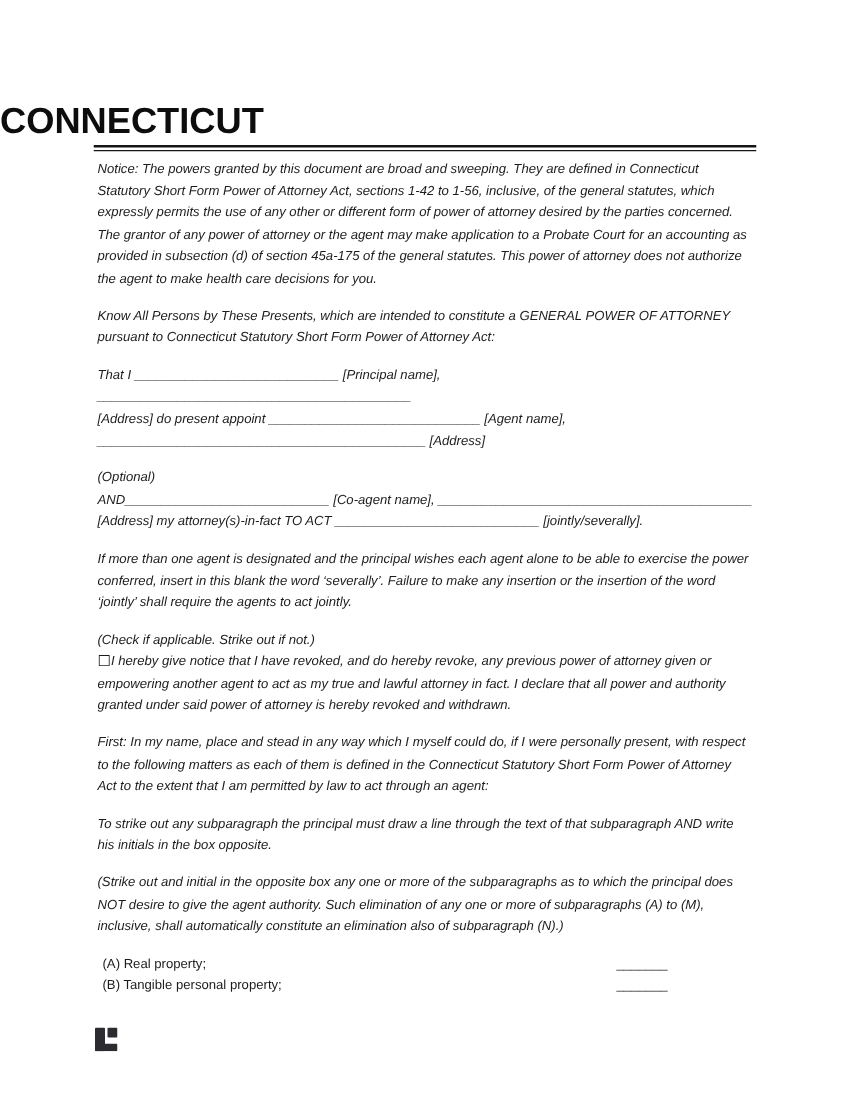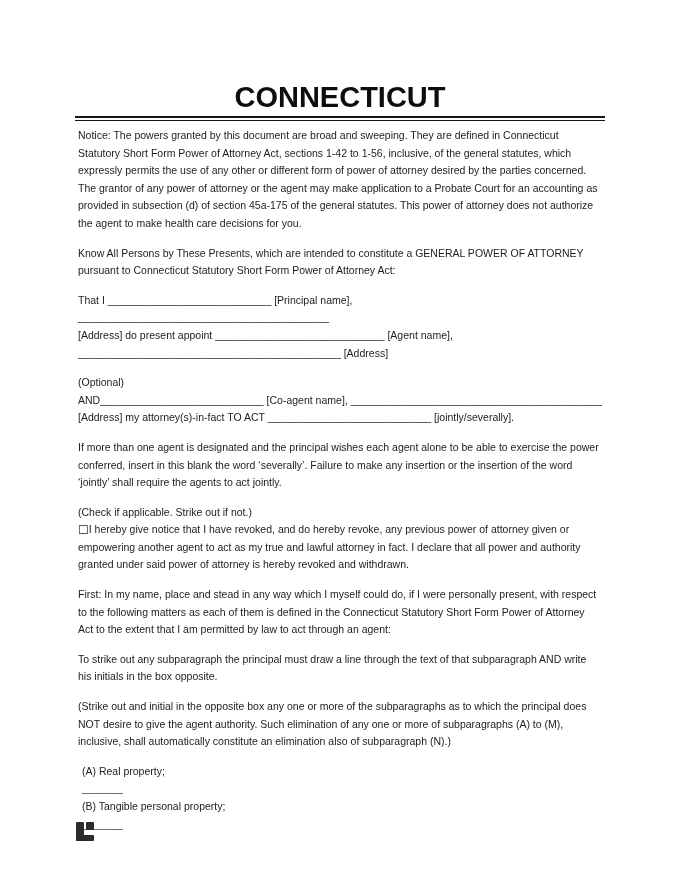--- a/index.html
+++ b/index.html
@@ -9,50 +9,49 @@
     background:#ffffff;
     font-family:"Liberation Sans",sans-serif;
     font-size:10.5px;
     line-height:17.6px;
     color:#1c1c1c;
     box-sizing:border-box;
     overflow:hidden;
   }
   .title{
     margin:80px 0 0 0;
-    text-align:center;
+    text-align:left;
     font-size:29px;
     line-height:34px;
     font-weight:700;
     color:#0d0d0d;
   }
   .title span{display:block;}
   .rule{
     margin:2px 75px 6px 75px;
     height:2px;
     border-top:2px solid #151515;
     border-bottom:1px solid #151515;
   }
   .content{padding:0 78px;}
-  .para{margin:0 0 12px 0;}
+  .para{margin:0 0 12px 0;font-style:italic;}
   .preline{white-space:pre-line;}
   .tight-bottom{margin-bottom:0;}
   .checkbox{
     font-family:"DejaVu Sans",sans-serif;
     font-size:12px;
     line-height:1;
     vertical-align:-1px;
   }
   .powers{margin-top:2px;}
   .power-row{
     display:flex;
     justify-content:space-between;
     align-items:baseline;
     padding-left:4px;
-    flex-direction:column;
   }
   .power-blank{margin-right:68px;color:#3a3a3a;}
   .logo{
     position:absolute;
     left:76px;top:822px;
     width:18px;height:19px;
   }
 </style>
 </head>
 <body>

